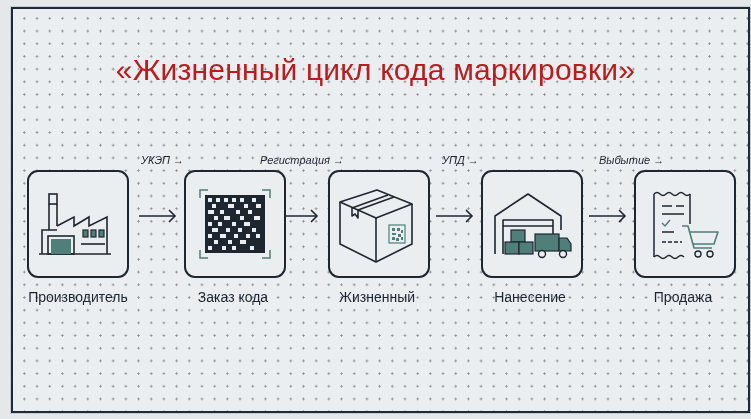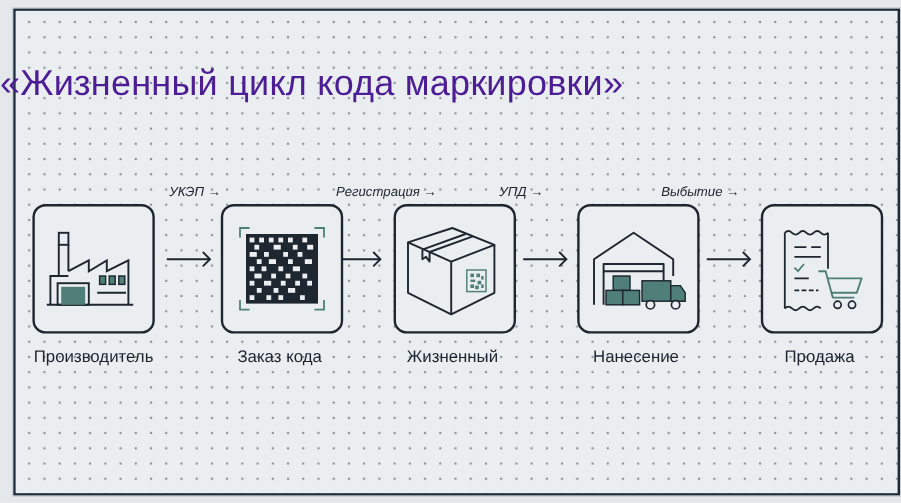--- a/index.html
+++ b/index.html
@@ -2,38 +2,38 @@
 <html><head>
 <meta charset="utf-8">
 <style>
   html,body{margin:0;padding:0;}
   body{width:751px;height:419px;background:#e4e8eb;font-family:"Liberation Sans",sans-serif;position:relative;overflow:hidden;}
   .frame{position:absolute;left:11px;top:7px;width:735px;height:402px;border:2px solid #1d2a3a;border-left-width:2px;
     background-color:#ebeef0;
     background-image:radial-gradient(circle,#8a9096 0.9px,transparent 1.3px);
     background-size:12.7px 12.7px;background-position:5px 3px;}
   .frame::after{content:"";position:absolute;inset:-3px;border:1px solid #c8ced3;pointer-events:none;}
-  .title{position:absolute;left:0;width:751px;top:53px;font-size:30px;color:#4c1d95;letter-spacing:0.2px;}
+  .title{position:absolute;left:0;width:751px;top:53px;text-align:center;font-size:30px;color:#b91c1c;letter-spacing:0.2px;}
   .box{position:absolute;top:170px;width:98px;height:104px;border:2px solid #1e2630;border-radius:11px;background:#ebeef0;}
   .box svg{position:absolute;left:0;top:0;width:98px;height:104px;}
   .label{position:absolute;top:289px;font-size:14px;color:#1c2430;text-align:center;width:160px;}
   .arrow{position:absolute;top:209px;}
   .step{position:absolute;top:154px;font-size:11px;color:#1c2430;font-style:italic;}
 </style>
 </head>
 <body>
 
 <div class="frame"></div>
 
 <div class="title">«Жизненный цикл кода маркировки»</div>
 
 <div class="step" style="left:141px;">УКЭП →</div>
-<div class="step" style="left:280px;">Регистрация →</div>
-<div class="step" style="left:416px;">УПД →</div>
-<div class="step" style="left:551px;">Выбытие →</div>
+<div class="step" style="left:260px;">Регистрация →</div>
+<div class="step" style="left:442px;">УПД →</div>
+<div class="step" style="left:599px;">Выбытие →</div>
 
 <svg class="arrow" style="left:138px;" width="40" height="14">
     <line x1="1" y1="7" x2="37" y2="7" stroke="#1e2630" stroke-width="1.6"></line>
     <polyline points="31,1 37,7 31,13" fill="none" stroke="#1e2630" stroke-width="1.6"></polyline>
   </svg>
 <svg class="arrow" style="left:280px;" width="40" height="14">
     <line x1="1" y1="7" x2="37" y2="7" stroke="#1e2630" stroke-width="1.6"></line>
     <polyline points="31,1 37,7 31,13" fill="none" stroke="#1e2630" stroke-width="1.6"></polyline>
   </svg>
 <svg class="arrow" style="left:435px;" width="40" height="14">

